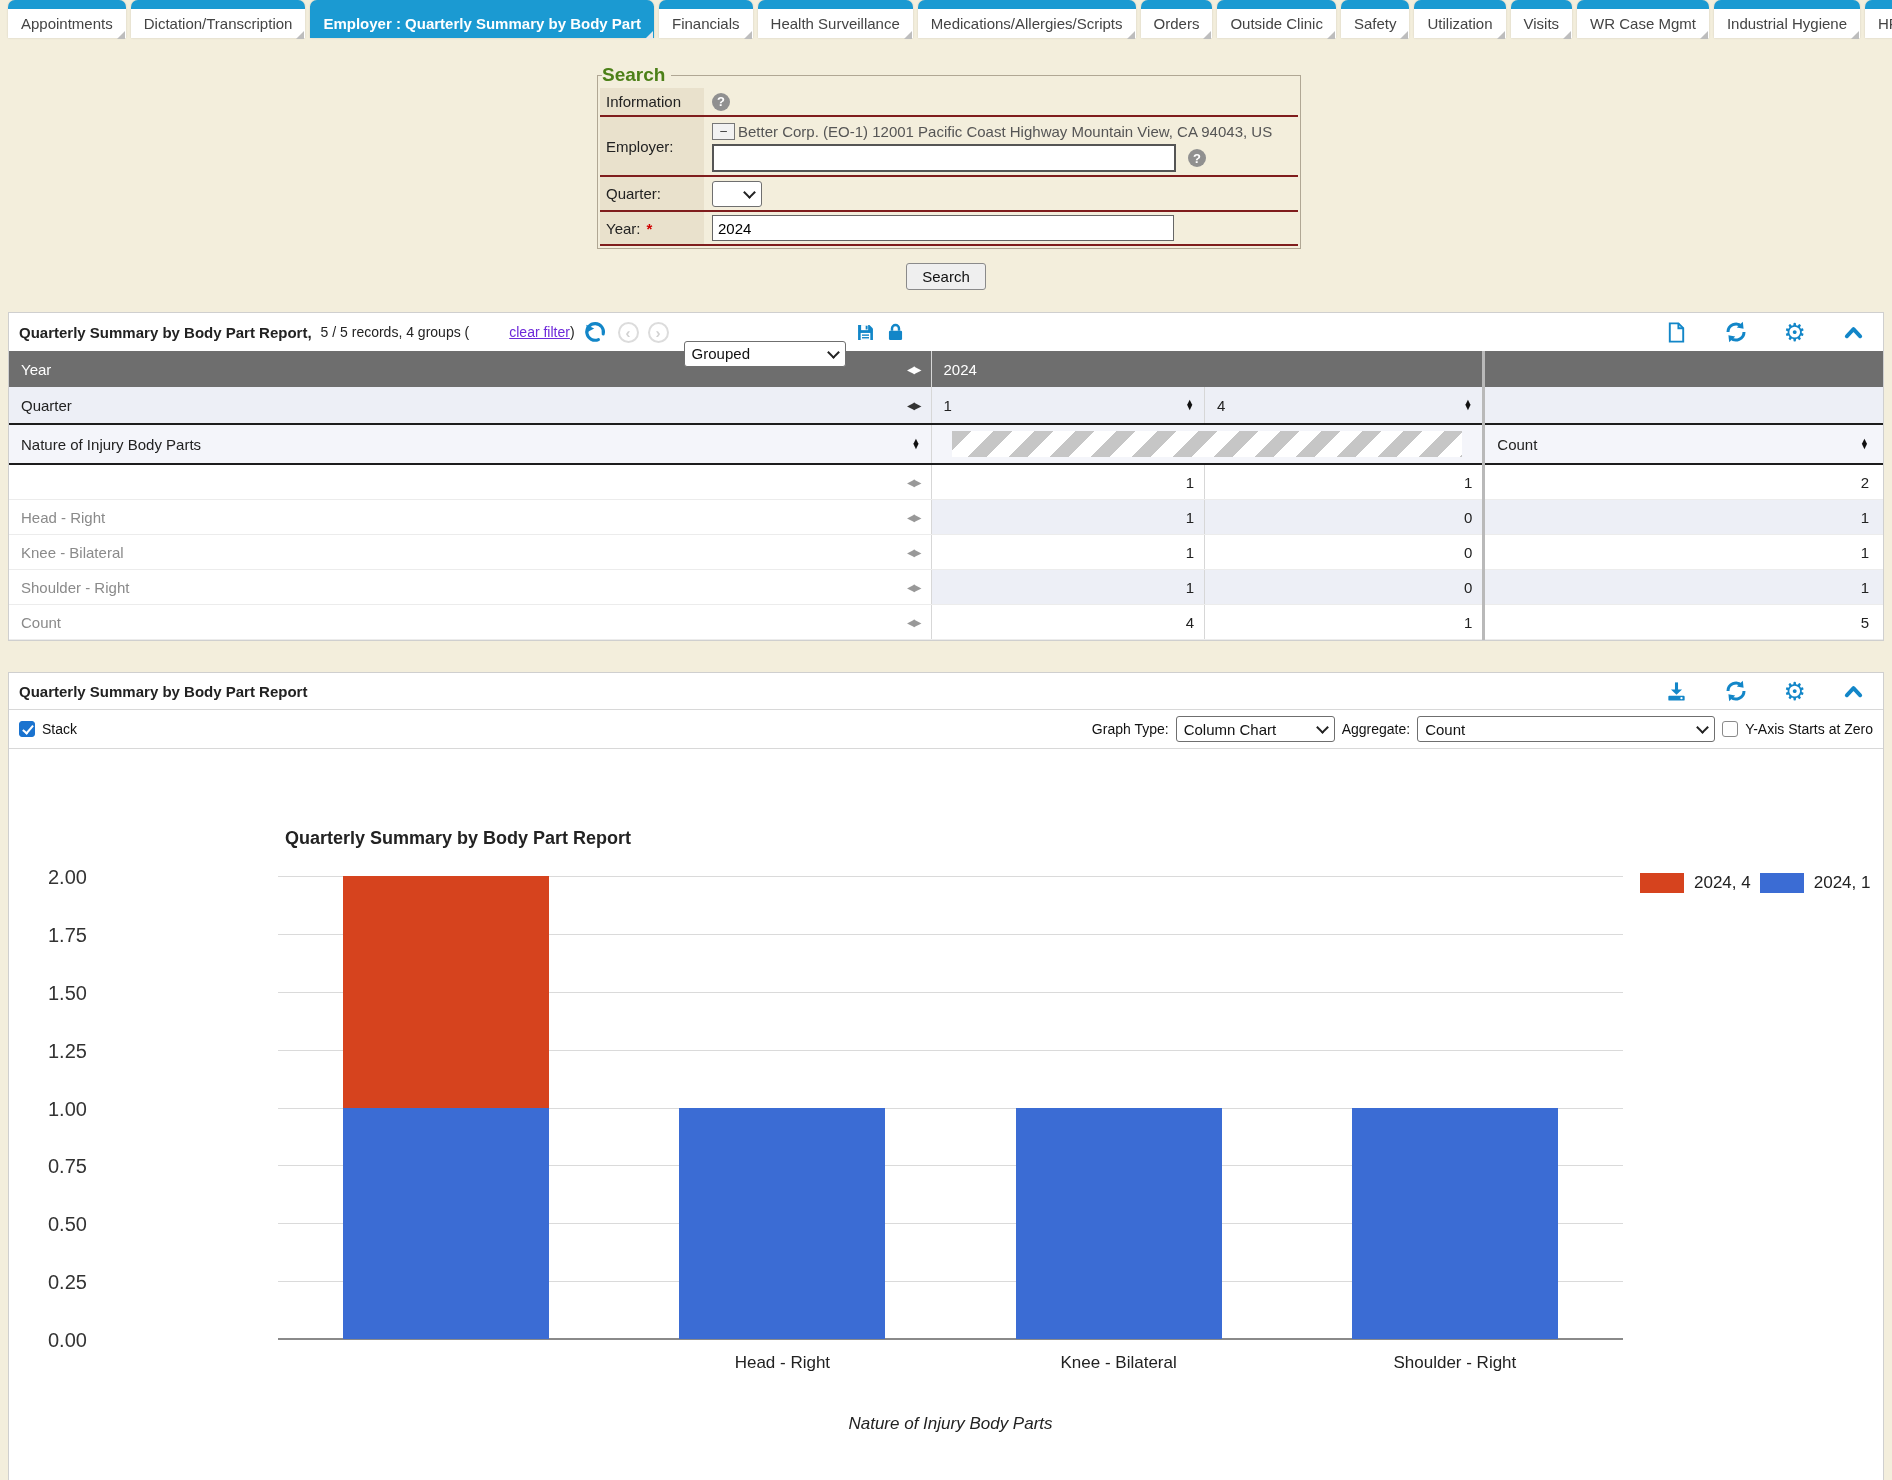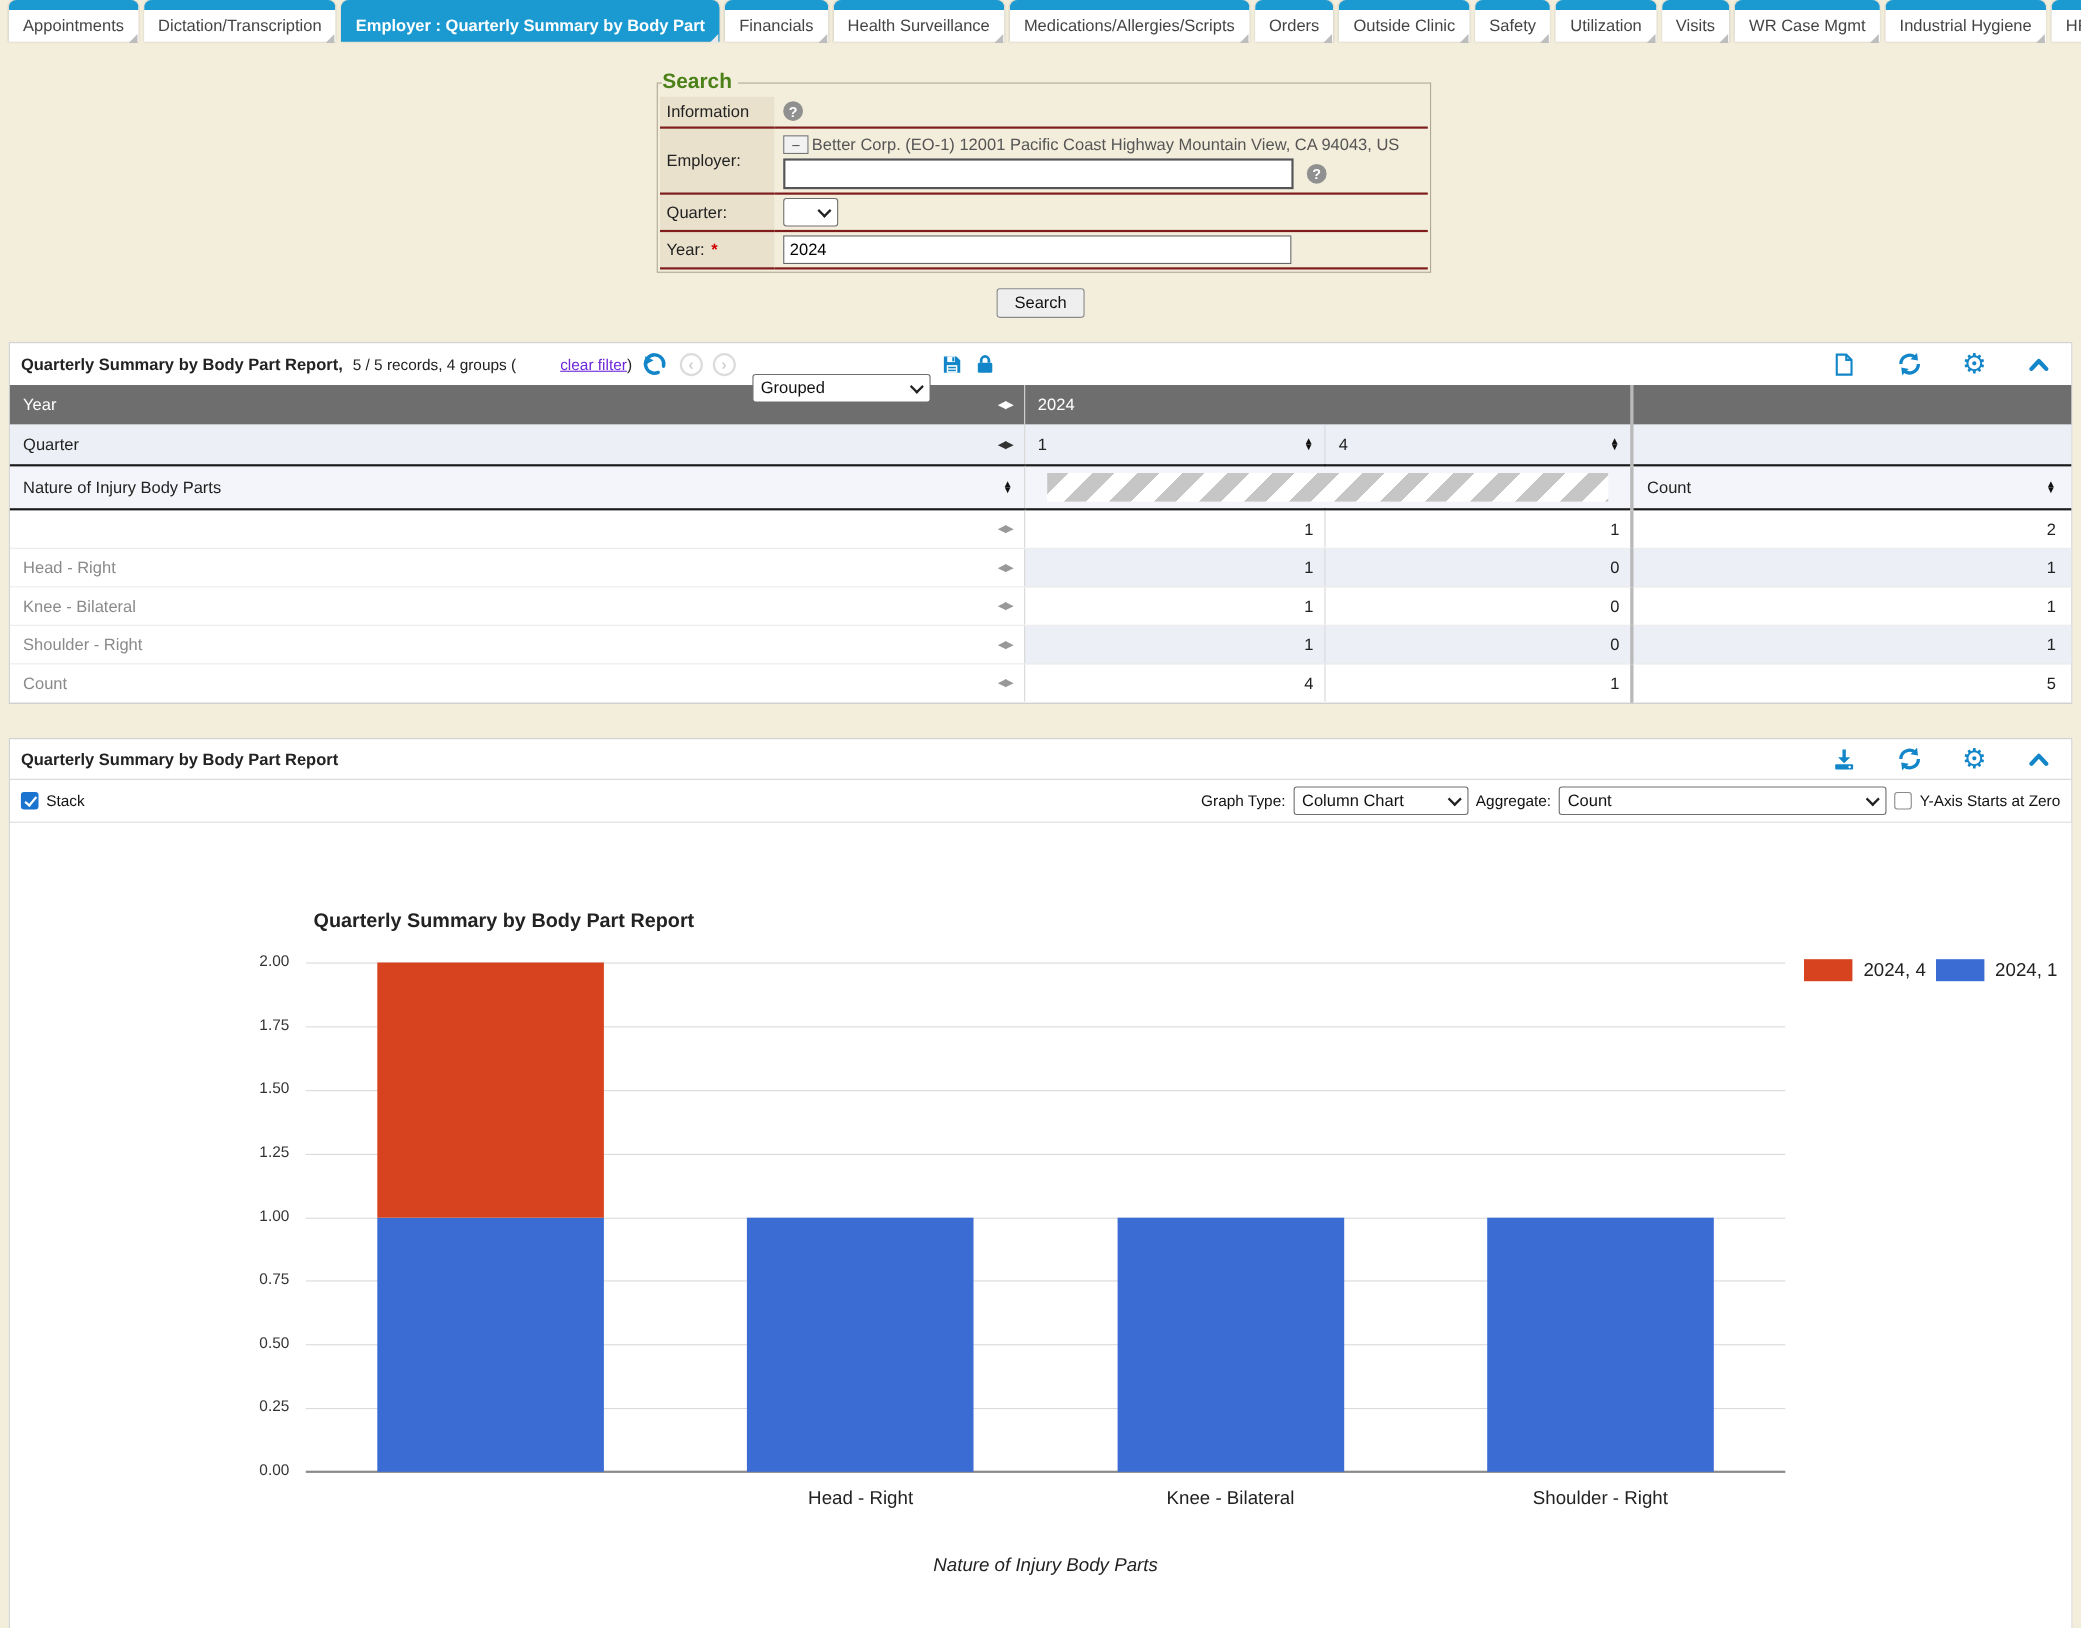--- a/index.html
+++ b/index.html
@@ -85,21 +85,21 @@
   .cb.checked{background:#1a73cf;border-color:#1a73cf;}
   .cb.checked::after{content:"";position:absolute;left:5px;top:1px;width:4px;height:9px;border-right:2px solid #fff;
                      border-bottom:2px solid #fff;transform:rotate(40deg);}
   .gtsel{width:159px;}
   .agsel{width:298px;}
   .canvas{position:relative;height:738px;background:#fff;}
   .ctitle{position:absolute;left:276px;top:79px;font-size:18px;font-weight:bold;color:#222;}
   .plot{position:absolute;left:269px;top:127px;width:1345px;height:463px;}
   .gridline{position:absolute;left:0;right:0;height:1px;background:#dadada;}
   .xaxisline{position:absolute;left:0;right:0;bottom:-1px;height:2px;background:#8a8a8a;}
-  .ytick{position:absolute;left:-230px;width:215px;text-align:right;font-size:14px;color:#333;}
+  .ytick{position:absolute;left:-230px;width:215px;text-align:left;font-size:20px;color:#333;}
   .bar{position:absolute;width:206px;}
   .xtick{position:absolute;top:477px;transform:translateX(-50%);font-size:17px;color:#222;white-space:nowrap;}
   .axtitle{position:absolute;top:538px;left:50%;transform:translateX(-50%);font-size:17px;font-style:italic;color:#222;}
   .legend{position:absolute;left:1631px;top:124px;display:flex;flex-direction:row;gap:9px;}
   .lrow{display:flex;align-items:center;gap:10px;}
   .lsw{width:44px;height:20px;flex:none;}
   .llab{font-size:17px;color:#222;}
 
   
   .footer{margin-top:4px;height:30px;background:#efe8d5;display:flex;align-items:center;padding:0 10px;font-size:13px;

